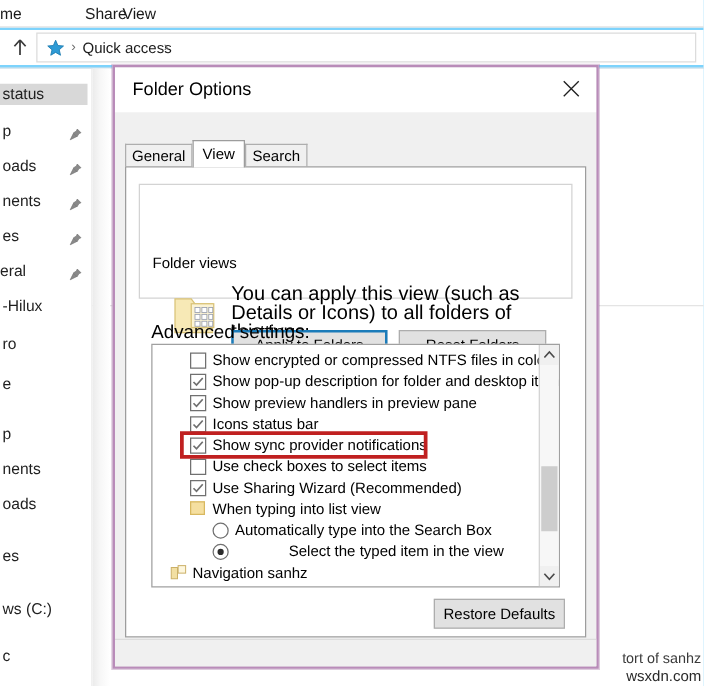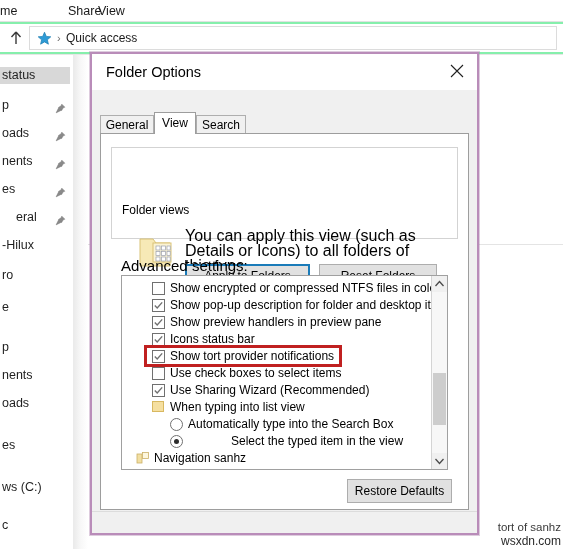--- a/index.html
+++ b/index.html
@@ -4,21 +4,21 @@
 <style>
   * { box-sizing: border-box; }
   html, body {
     margin: 0; padding: 0;
     width: 563px; height: 549px;
     overflow: hidden;
     background: #ffffff;
     font-family: "Liberation Sans", sans-serif;
     -webkit-font-smoothing: antialiased;
   }
-  #root { position: relative; width: 563px; height: 549px; background: #86efac; }
+  #root { position: relative; width: 563px; height: 549px; background: #7dd3fc; }
 
   
   .ribbon-tabs {
     position: absolute; left: 0; top: 0; width: 563px; height: 22px;
     background: #ffffff;
   }
   .ribbon-tab {
     position: absolute; top: 1px; font-size: 12.5px; color: #1a1a1a;
     line-height: 20px; white-space: nowrap;
   }
@@ -277,21 +277,21 @@
           <path d="M6.8 1.2 L9.8 4.2 L8.2 4.8 L6.6 7.4 L3.6 4.4 L6.2 2.8 Z M3.8 4.6 L1.2 9.8 L6.4 7.2" fill="#8a8a8a" stroke="#7a7a7a" stroke-width="0.6"></path>
         </svg></div>
       <div class="sb-item" style="top: 98px; padding-left: 2px;">nents</div>
       <div class="sb-pin" style="left: 55px; top: 101px;"><svg width="11" height="11" viewBox="0 0 11 11">
           <path d="M6.8 1.2 L9.8 4.2 L8.2 4.8 L6.6 7.4 L3.6 4.4 L6.2 2.8 Z M3.8 4.6 L1.2 9.8 L6.4 7.2" fill="#8a8a8a" stroke="#7a7a7a" stroke-width="0.6"></path>
         </svg></div>
       <div class="sb-item" style="top: 126px; padding-left: 2px;">es</div>
       <div class="sb-pin" style="left: 55px; top: 129px;"><svg width="11" height="11" viewBox="0 0 11 11">
           <path d="M6.8 1.2 L9.8 4.2 L8.2 4.8 L6.6 7.4 L3.6 4.4 L6.2 2.8 Z M3.8 4.6 L1.2 9.8 L6.4 7.2" fill="#8a8a8a" stroke="#7a7a7a" stroke-width="0.6"></path>
         </svg></div>
-      <div class="sb-item" style="top: 154px; padding-left: 16px;">eral</div>
+      <div class="sb-item" style="top: 154px; padding-left: 0;">eral</div>
       <div class="sb-pin" style="left: 55px; top: 157px;"><svg width="11" height="11" viewBox="0 0 11 11">
           <path d="M6.8 1.2 L9.8 4.2 L8.2 4.8 L6.6 7.4 L3.6 4.4 L6.2 2.8 Z M3.8 4.6 L1.2 9.8 L6.4 7.2" fill="#8a8a8a" stroke="#7a7a7a" stroke-width="0.6"></path>
         </svg></div>
       <div class="sb-item" style="top: 182px; padding-left: 2px;">-Hilux</div>
       <div class="sb-item" style="top: 212px; padding-left: 2px;">ro</div>
       <div class="sb-item" style="top: 244px; padding-left: 2px;">e</div>
       <div class="sb-item" style="top: 284px; padding-left: 2px;">p</div>
       <div class="sb-item" style="top: 312px; padding-left: 2px;">nents</div>
       <div class="sb-item" style="top: 340px; padding-left: 2px;">oads</div>
       <div class="sb-item" style="top: 382px; padding-left: 2px;">es</div>
@@ -389,21 +389,21 @@
                 </svg>
               </div>
               <span class="lbl" style="left: 48px;">Icons status bar</span>
             </div>
             <div class="lrow" style="top: 72px;">
               <div class="cbx" style="left: 30px;">
                 <svg width="9" height="9" viewBox="0 0 9 9">
                   <path d="M0.8 4.6 L3.2 7 L8.2 1.4" stroke="#707070" stroke-width="1.4" fill="none"></path>
                 </svg>
               </div>
-              <span class="lbl" style="left: 48px;">Show tort provider notifications</span>
+              <span class="lbl" style="left: 48px;">Show sync provider notifications</span>
             </div>
             <div class="lrow" style="top: 89px;">
               <div class="cbx" style="left: 30px;"></div>
               <span class="lbl" style="left: 48px;">Use check boxes to select items</span>
             </div>
             <div class="lrow" style="top: 106px;">
               <div class="cbx" style="left: 30px;">
                 <svg width="9" height="9" viewBox="0 0 9 9">
                   <path d="M0.8 4.6 L3.2 7 L8.2 1.4" stroke="#707070" stroke-width="1.4" fill="none"></path>
                 </svg>

